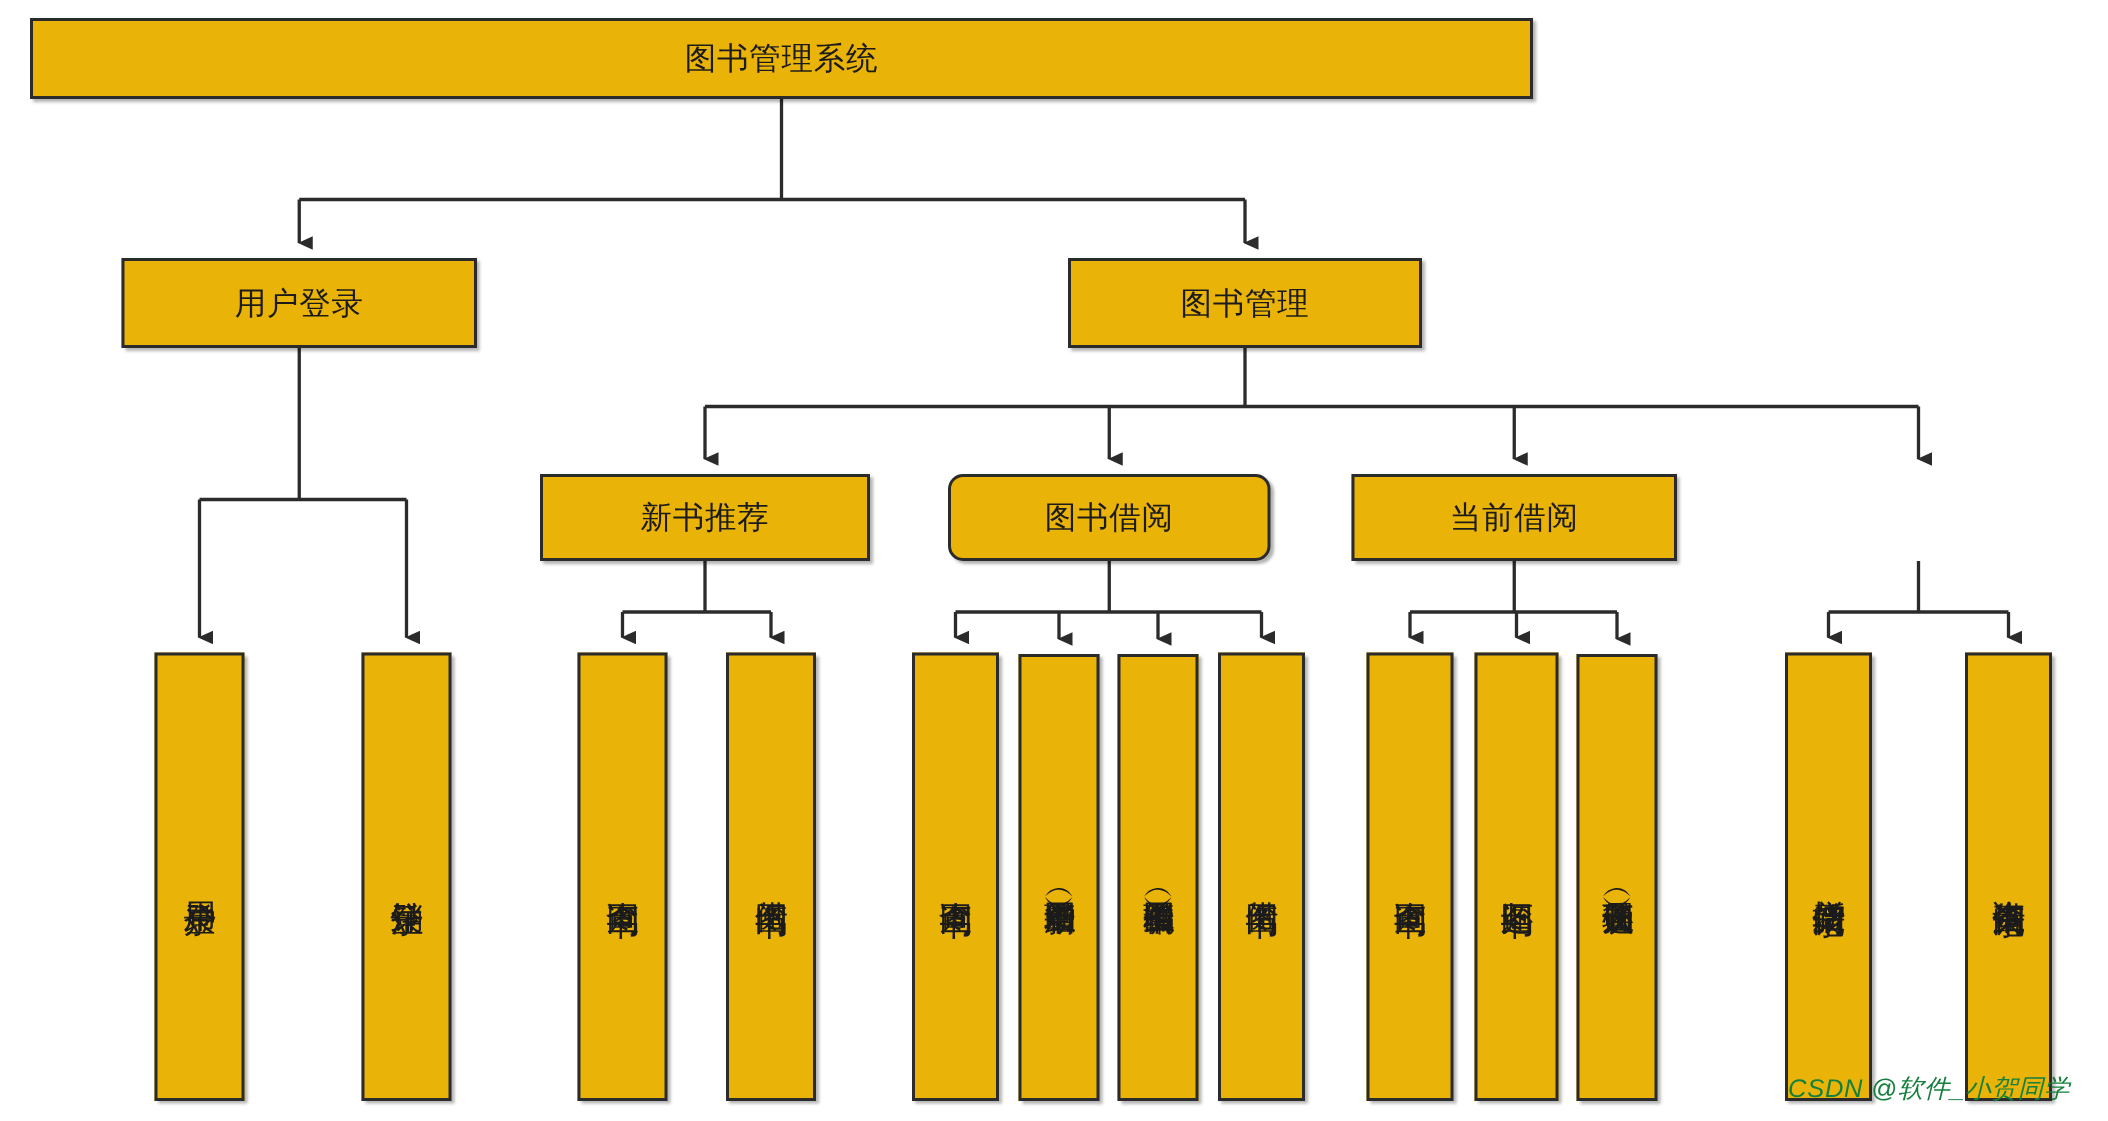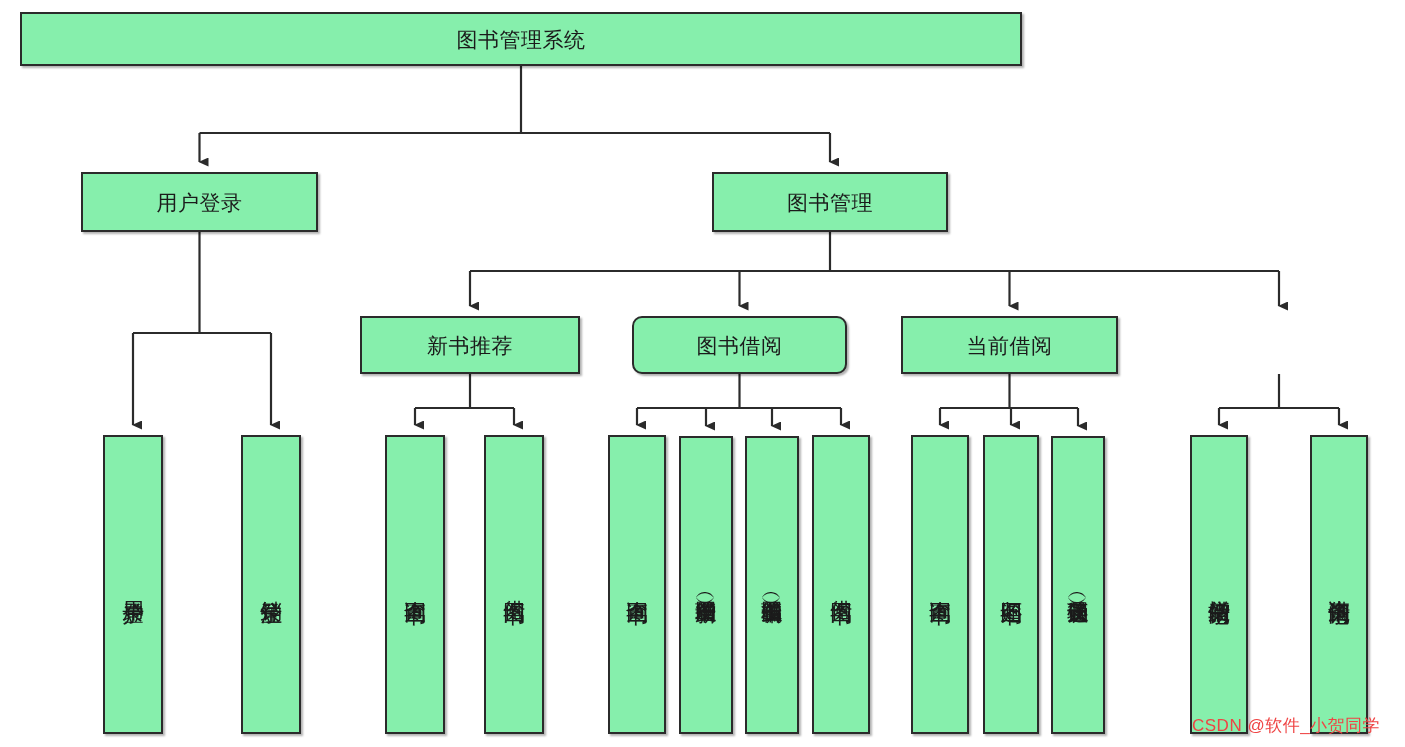--- a/index.html
+++ b/index.html
@@ -22,21 +22,21 @@
     position: absolute;
     left: 0;
     top: 0;
     width: 1405px;
     height: 747px;
     pointer-events: none;
   }
   .node {
     position: absolute;
     box-sizing: border-box;
-    background: #86efac;
+    background: #eab308;
     border: 2px solid #2b2b2b;
     box-shadow: 2px 2px 2px rgba(0,0,0,0.30);
     display: flex;
     align-items: center;
     justify-content: center;
     color: #1b1b1b;
   }
   .node-label {
     display: block;
     text-align: center;
@@ -62,25 +62,26 @@
     letter-spacing: 1px;
     white-space: nowrap;
   }
   .node.vert.tight .node-label {
     font-size: 21px;
     line-height: 1.02;
     letter-spacing: 0px;
   }
   .watermark {
     position: absolute;
-    color: #ef4444;
+    color: #15803d;
     font-size: 17px;
     letter-spacing: 0.5px;
     white-space: nowrap;
     user-select: none;
+    font-style: italic;
   }
 </style>
 </head>
 <body>
 
 <div id="canvas">
 
   <svg id="wires" viewBox="0 0 1405 747">
     <defs>
       <marker id="arrowhead" markerWidth="9" markerHeight="10" refX="4.5" refY="9" orient="auto" markerUnits="userSpaceOnUse">

